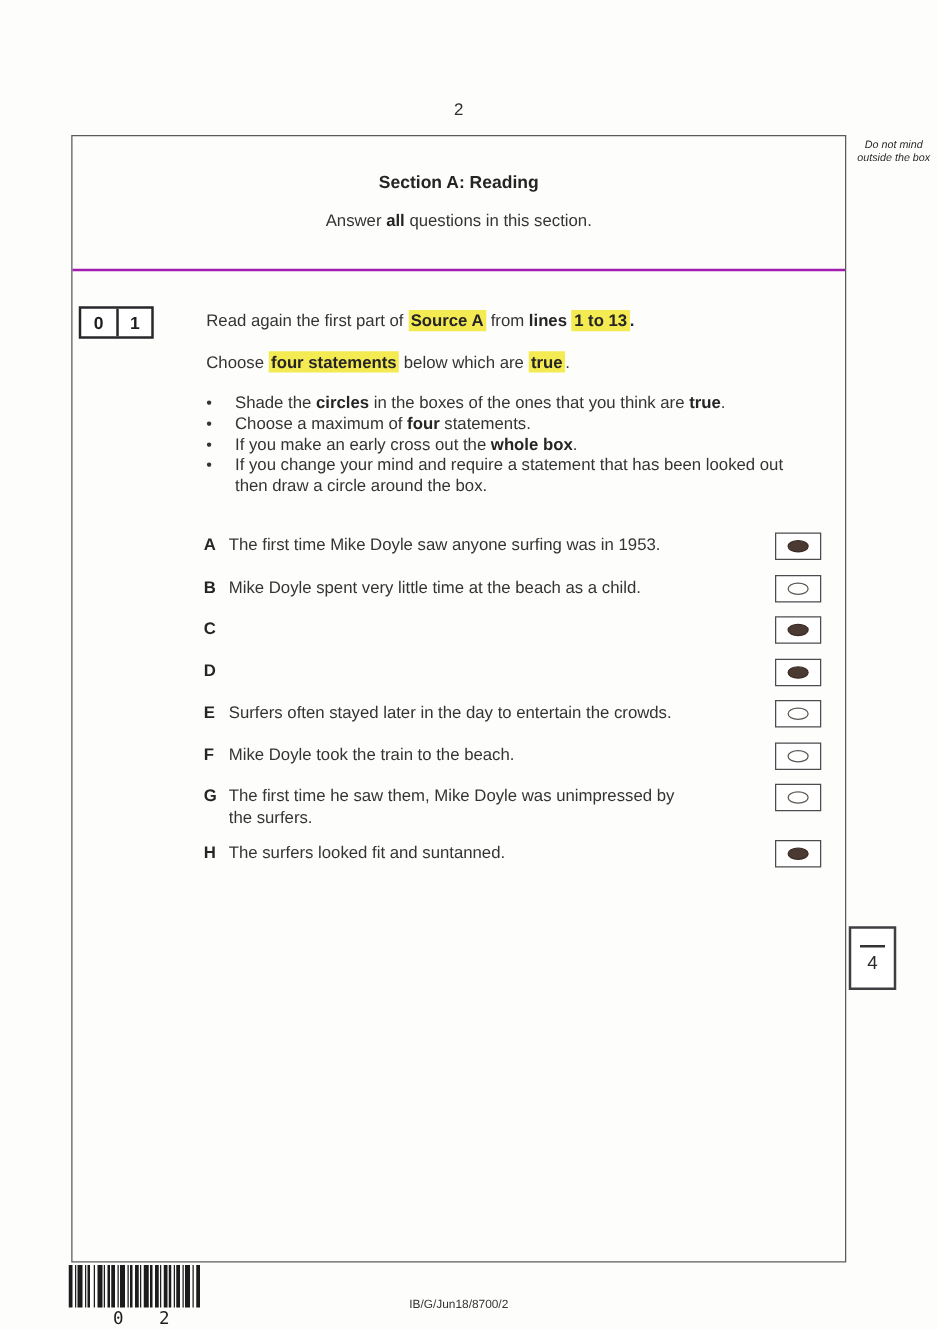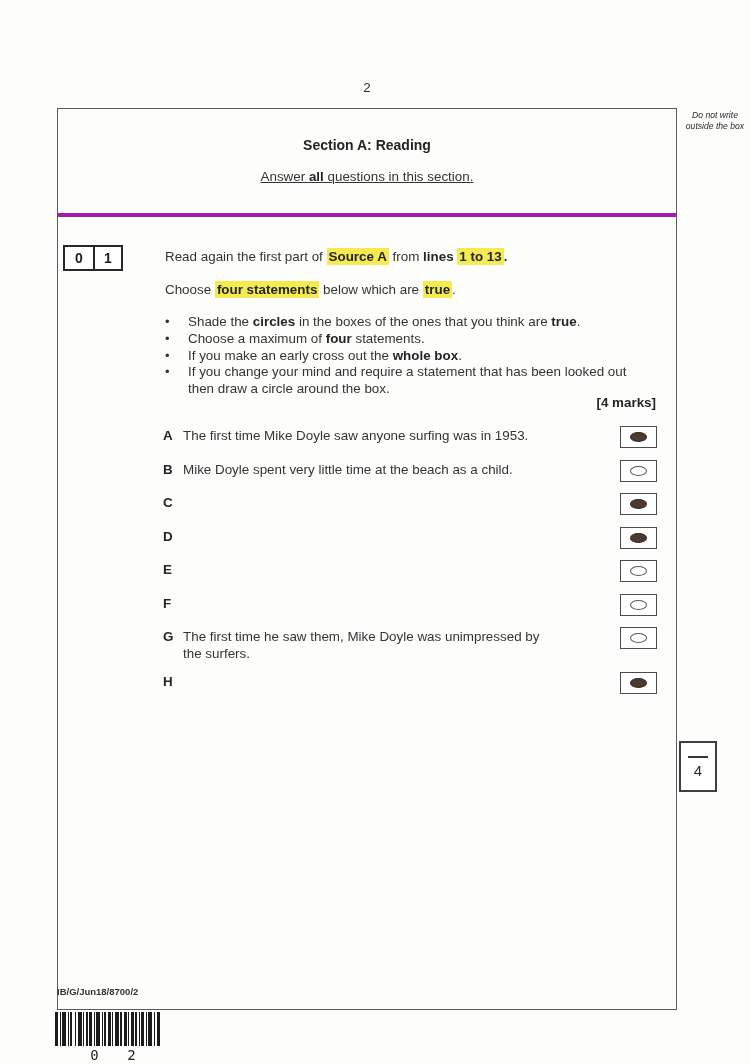--- a/index.html
+++ b/index.html
@@ -26,25 +26,25 @@
     text-align:center; color:#2a2a2a;
   }
 
   .outer-box {
     position:absolute; left:57px; top:108px; width:620px; height:902px;
     border:1px solid #5b5b5e; background:transparent;
   }
 
   .section-header {
     position:absolute; left:0; top:0; width:100%; height:108px;
-    border-bottom:4px solid #a21caf; text-align:center;
+    border-bottom:2px solid #a21caf; text-align:center;
   }
   .section-title { margin-top:28px; font-weight:bold; font-size:14px; color:#252525; }
   .section-instr { margin-top:3px; line-height:16px; }
-  .section-instr .line { display:block;text-decoration:underline; }
+  .section-instr .line { display:block; }
   .section-instr .line:first-child { margin-top:16px; }
 
   .qnum-box {
     position:absolute; left:5px; top:136px;
     display:flex; border:2px solid #28282b; background:#fff;
   }
   .qnum-cell {
     width:28px; height:22px; display:flex; align-items:center; justify-content:center;
     font-weight:bold; font-size:14px; color:#1e1e1e;
   }
@@ -92,30 +92,30 @@
   .barcode-bars { display:flex; height:34px; align-items:stretch; }
   .bbar { background:#1c1c1c; flex:none; }
   .bspace { background:transparent; flex:none; }
   .barcode-digits {
     width:116px; text-align:center; margin-top:1px;
     font-family:"DejaVu Sans Mono","Liberation Mono",monospace;
     font-size:14px; word-spacing:20px; color:#1e1e1e;
   }
 
   .footer-ref {
-    position:absolute; top:986px; left:57px; width:620px;
-    text-align:left; font-size:9.5px; font-weight:bold; color:#333;
+    position:absolute; top:1038px; left:57px; width:620px;
+    text-align:center; font-size:9.5px; font-weight:normal; color:#333;
   }
 </style>
 </head>
 <body>
 
 <div class="page-number">2</div>
 
-<div class="margin-note">Do not write outside the box</div>
+<div class="margin-note">Do not mind outside the box</div>
 
 <div class="outer-box">
 
   <div class="section-header">
     <div class="section-title">Section A: Reading</div>
     <div class="section-instr">
       <span class="line"><span>Answer </span><span class="b">all</span><span> questions in this section.</span></span>
     </div>
   </div>
 
@@ -143,21 +143,20 @@
     <span class="bullet-dot">•</span>
     <span class="bullet-text"><span>If you make an early cross out the </span><span class="b">whole box</span><span>.</span></span>
   </div>
 
   <div class="bullet-row">
     <span class="bullet-dot">•</span>
     <span class="bullet-text"><span>If you change your mind and require a statement that has been looked out then draw a circle around the box.</span></span>
   </div>
 </div>
 
-  <div class="marks-label">[4 marks]</div>
 
   <div class="stmt-list">
   <div class="stmt-row">
     <span class="stmt-letter">A</span>
     <span class="stmt-text">The first time Mike Doyle saw anyone surfing was in 1953.</span>
     <span class="answer-box">
       <span class="oval filled"></span>
     </span>
   </div>
 
@@ -178,42 +177,45 @@
 
   <div class="stmt-row">
     <span class="stmt-letter">D</span>
     <span class="answer-box">
       <span class="oval filled"></span>
     </span>
   </div>
 
   <div class="stmt-row">
     <span class="stmt-letter">E</span>
+    <span class="stmt-text">Surfers often stayed later in the day to entertain the crowds.</span>
     <span class="answer-box">
       <span class="oval"></span>
     </span>
   </div>
 
   <div class="stmt-row">
     <span class="stmt-letter">F</span>
+    <span class="stmt-text">Mike Doyle took the train to the beach.</span>
     <span class="answer-box">
       <span class="oval"></span>
     </span>
   </div>
 
   <div class="stmt-row">
     <span class="stmt-letter">G</span>
     <span class="stmt-text">The first time he saw them, Mike Doyle was unimpressed by the surfers.</span>
     <span class="answer-box">
       <span class="oval"></span>
     </span>
   </div>
 
   <div class="stmt-row">
     <span class="stmt-letter">H</span>
+    <span class="stmt-text">The surfers looked fit and suntanned.</span>
     <span class="answer-box">
       <span class="oval filled"></span>
     </span>
   </div>
 </div>
 
 </div>
 
 <div class="mark-box">
   <div class="mark-line"></div>

